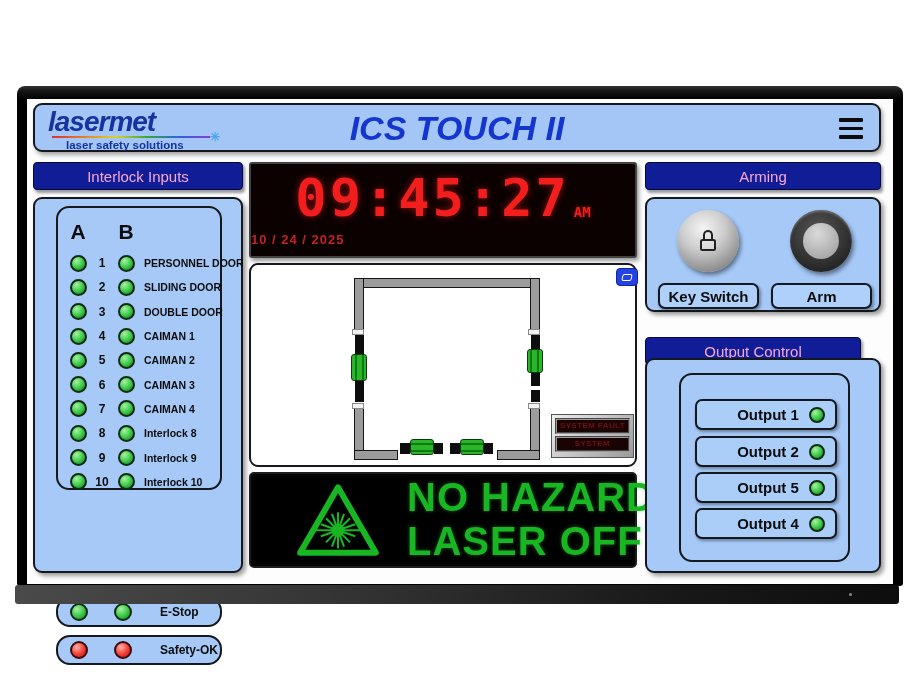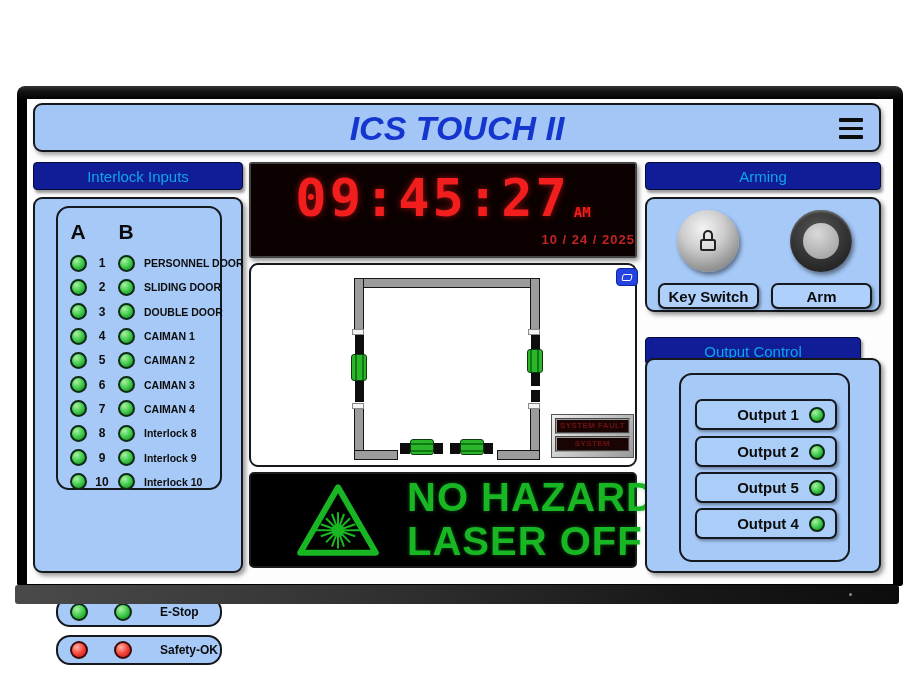--- a/index.html
+++ b/index.html
@@ -12,21 +12,21 @@
     border-radius:8px 8px 3px 3px;}
   .screen{position:absolute;left:10px;top:13px;width:866px;height:485px;background:#fdfdfd;}
   .bottombar{position:absolute;left:15px;top:585px;width:884px;height:19px;border-radius:3px;
     background:linear-gradient(90deg,#4a4a4a 0%,#353535 35%,#181818 75%,#0d0d0d 100%);}
   .powerdot{position:absolute;left:834px;top:8px;width:3px;height:3px;border-radius:50%;background:#8a8a8a;}
 
   
   .panel{position:absolute;background:#a6c9f8;border:2px solid #15181c;border-radius:9px;
     box-shadow:3px 3px 4px rgba(0,0,0,.38);}
   .navybar{position:absolute;height:28px;background:#101d96;border:1px solid #06093a;border-radius:4px;
-    box-shadow:2px 3px 3px rgba(0,0,0,.4);color:#0ea5e9;font-size:15px;display:flex;align-items:center;justify-content:center;}
+    box-shadow:2px 3px 3px rgba(0,0,0,.4);color:#f9a8d4;font-size:15px;display:flex;align-items:center;justify-content:center;}
   .led{border-radius:50%;border:2px solid #0e2a12;}
   .led.green{background:radial-gradient(circle at 35% 30%,#aaf0a2 0%,#49d054 45%,#1fa12c 78%,#147a1e 100%);}
   .led.red{border-color:#3a0a0a;background:radial-gradient(circle at 35% 30%,#ffb2aa 0%,#f4453b 50%,#cf1d18 85%);}
 
   
   .header{position:absolute;left:6px;top:4px;width:848px;height:49px;background:#a3c6f7;
     border:2px solid #15181c;border-radius:9px;box-shadow:2px 3px 4px rgba(0,0,0,.35);}
   .logo{position:absolute;left:13px;top:3px;width:215px;}
   .logo-name{font-size:28px;font-weight:800;font-style:italic;color:#16339e;line-height:28px;letter-spacing:-1px;}
   .logo-line{position:relative;width:158px;height:2px;margin:0 0 1px 4px;
@@ -57,22 +57,22 @@
   .safety{top:436px;}
 
   
   .clock{position:absolute;left:222px;top:63px;width:388px;height:96px;background:#0b0101;
     border:2px solid #434343;border-radius:3px;box-shadow:2px 3px 4px rgba(0,0,0,.4);}
   .clock-row{position:absolute;left:0;right:0;top:8px;display:flex;align-items:flex-end;justify-content:center;}
   .clock-time{font-family:"DejaVu Sans Mono",monospace;font-size:52px;font-weight:700;color:#f21d1d;
     letter-spacing:3px;line-height:52px;text-shadow:0 0 7px rgba(255,30,30,.55);}
   .clock-ampm{font-family:"DejaVu Sans Mono",monospace;font-size:14px;font-weight:700;color:#f21d1d;
     margin:0 0 4px 4px;text-shadow:0 0 5px rgba(255,30,30,.5);}
-  .clock-date{position:absolute;left:0;right:0;top:68px;text-align:right;font-size:13px;font-weight:600;
-    color:#c22424;letter-spacing:1px;padding-left:12px;}
+  .clock-date{position:absolute;left:0;right:0;top:68px;text-align:left;font-size:13px;font-weight:600;
+    color:#c22424;letter-spacing:1px;}
 
   .map{position:absolute;left:222px;top:164px;width:388px;height:204px;background:#fff;
     border:2px solid #15181c;border-radius:9px;}
   .map-btn{position:absolute;left:365px;top:3px;width:22px;height:18px;background:#2443e0;border:1px solid #1026a0;
     border-radius:4px;cursor:pointer;display:flex;align-items:center;justify-content:center;}
   .map-btn-glyph{width:10px;height:7px;border:1.5px solid #fff;border-radius:2px;transform:skewX(-12deg);}
   .wall{position:absolute;background:#9c9c9c;border:1.5px solid #161616;}
   .doorblk{position:absolute;background:#0d0d0d;}
   .cap{position:absolute;background:#f4f4f4;border:1px solid #8a8a8a;}
   .sensor{position:absolute;border:1.5px solid #0b3a0e;border-radius:3px;}
@@ -122,20 +122,27 @@
   .outbtn .led{position:absolute;right:10px;top:6px;width:16px;height:16px;}
 </style>
 </head>
 <body>
 
 <div class="stage">
   <div class="monitor">
     <div class="screen">
 
       <div class="header">
+        <div class="logo">
+          <div class="logo-name">lasermet</div>
+          <div class="logo-line">
+            <span class="logo-star">✳</span>
+          </div>
+          <div class="logo-tagline">laser safety solutions</div>
+        </div>
         <div class="apptitle">ICS TOUCH II</div>
         <div class="hamburger">
           <span></span>
             <span></span>
             <span></span>
         </div>
       </div>
 
       <div class="navybar navy-interlock">
         <span>Interlock Inputs</span>

